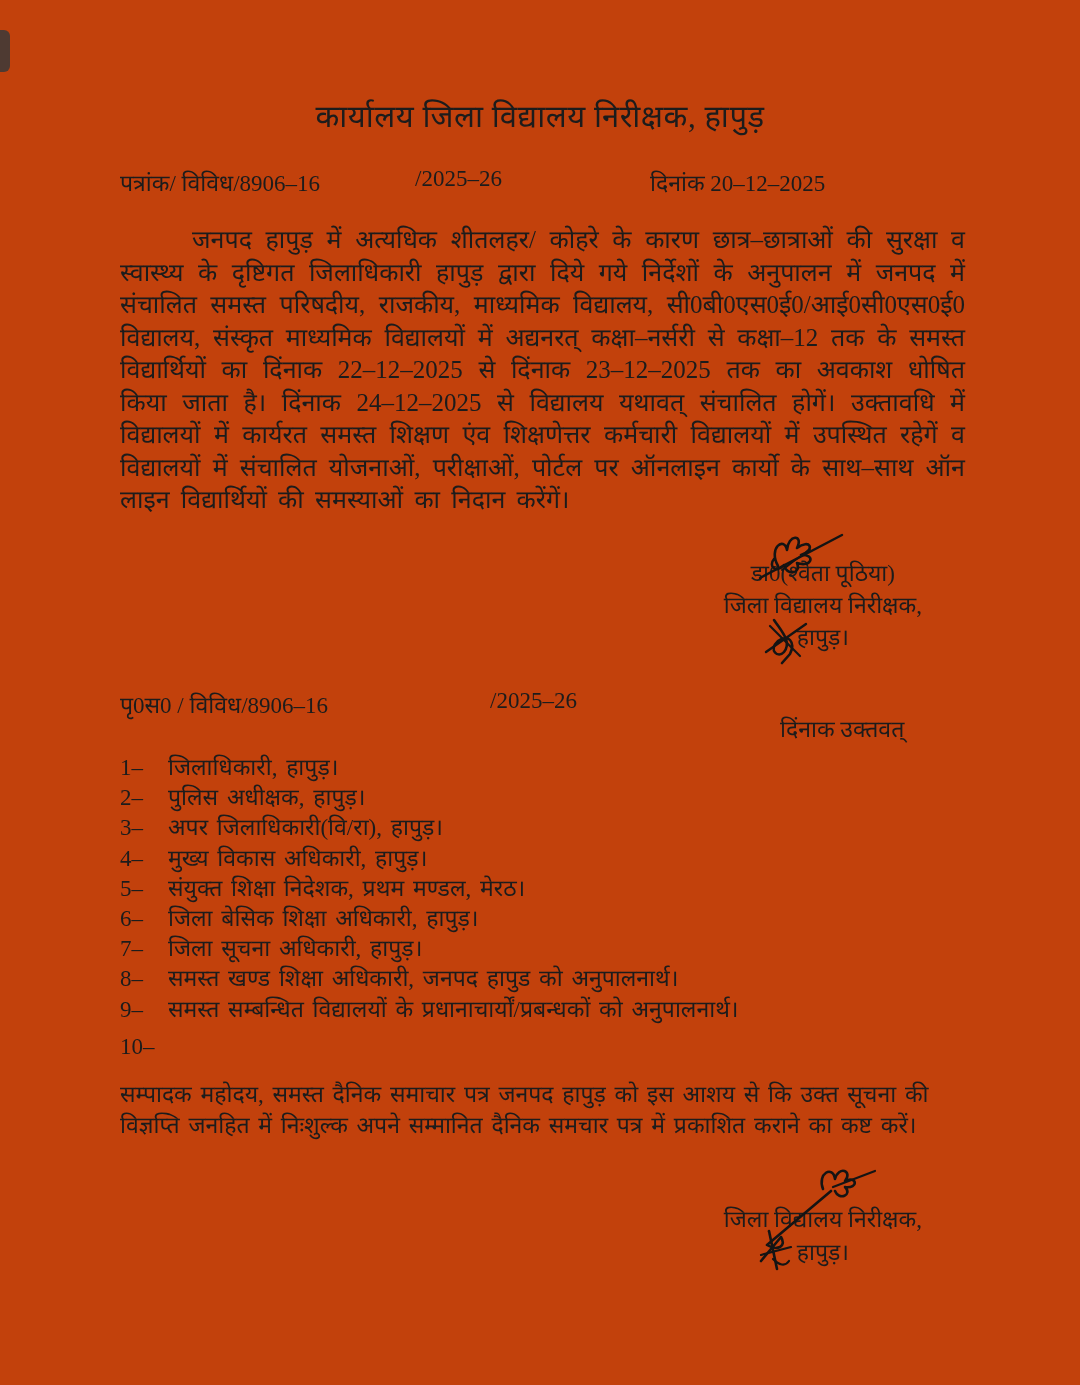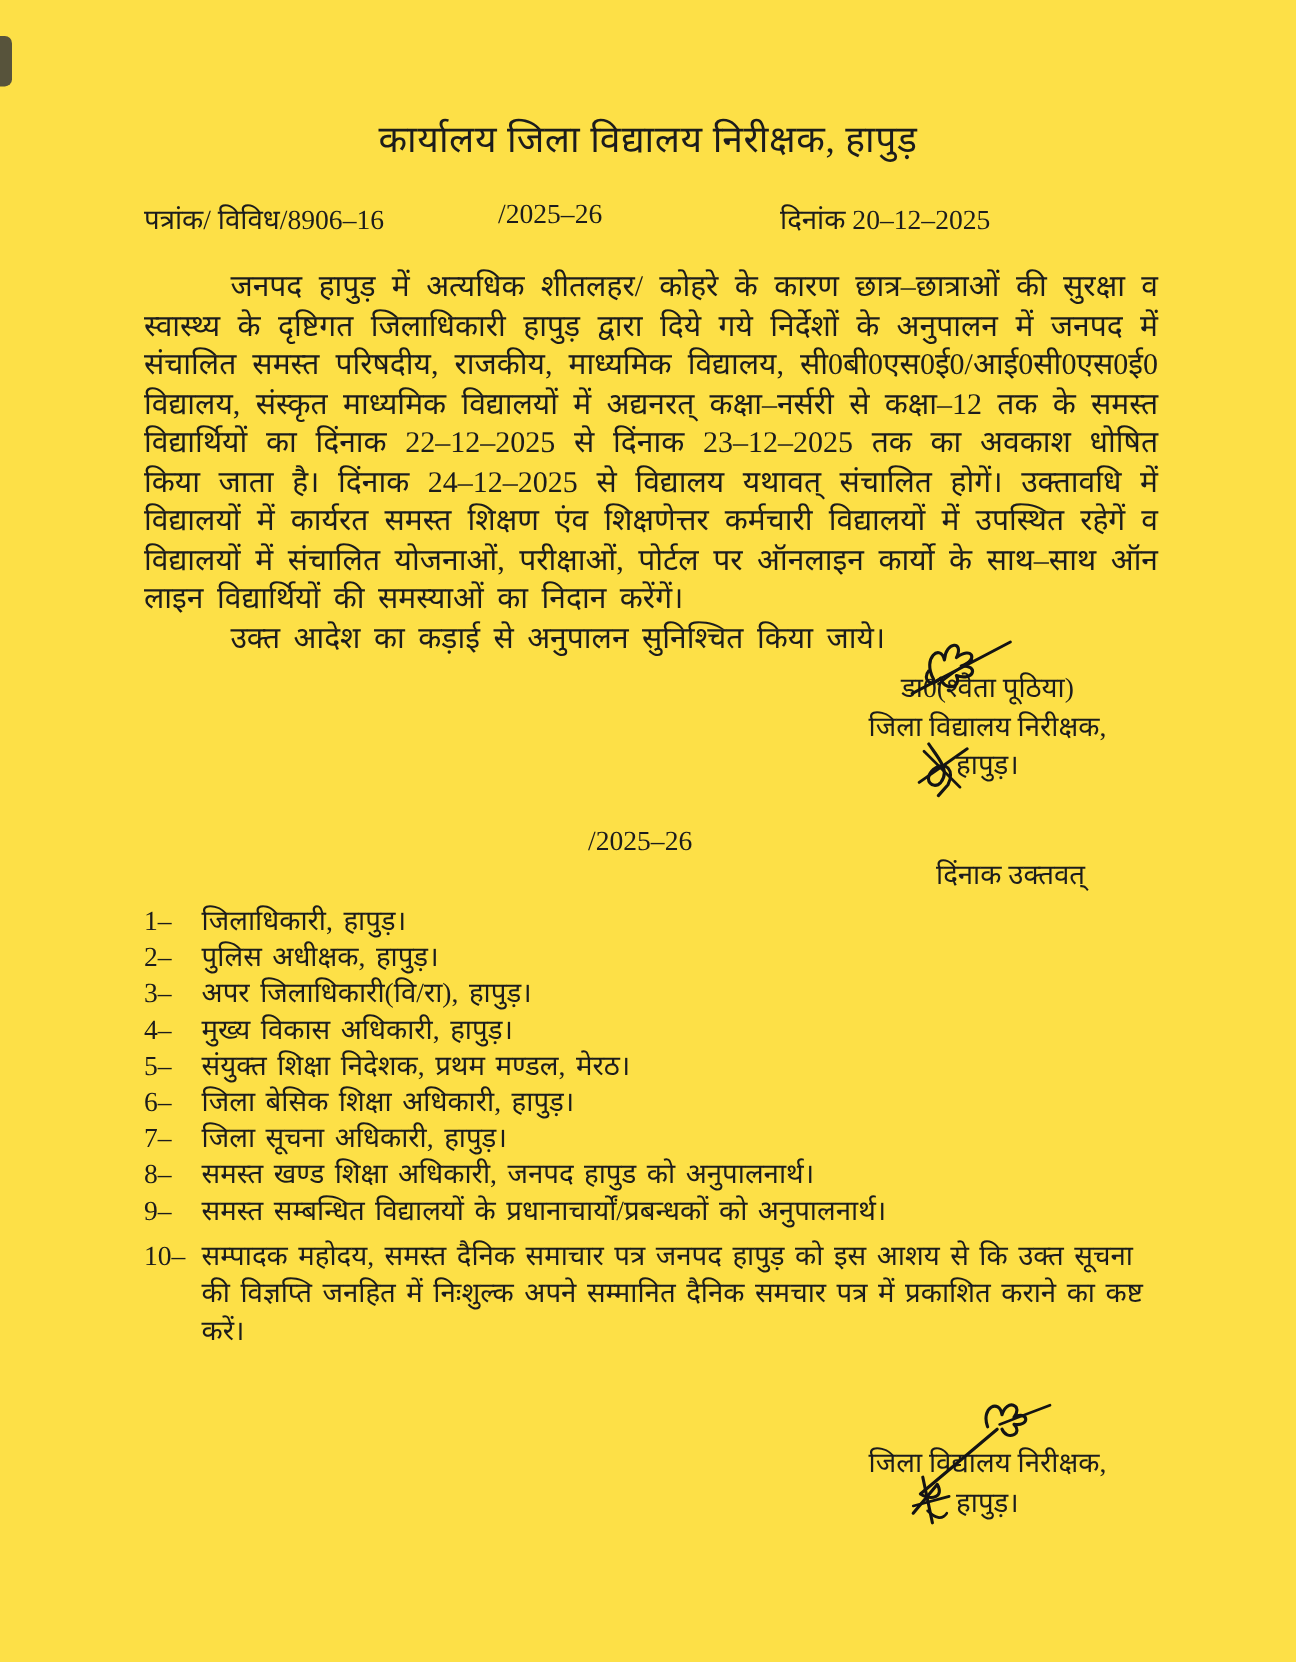--- a/index.html
+++ b/index.html
@@ -1,19 +1,19 @@
 <!DOCTYPE html>
 <html><head>
 <meta charset="utf-8">
 <style>
   html,body{margin:0;padding:0;background:#e8e8e8;}
   .page{
     position:relative;
     width:1080px;height:1385px;
-    background:#fde047;
+    background:#c2410c;
     margin:0 auto;
     font-family:"Liberation Serif","DejaVu Serif",serif;
     color:#1c1c1c;
     overflow:hidden;
   }
   .smudge{position:absolute;left:0;top:30px;width:10px;height:42px;background:#3a3a3a;border-radius:0 6px 6px 0;opacity:.85;}
   .title{
     position:absolute;top:94px;left:0;width:100%;
     text-align:center;font-size:31px;letter-spacing:.5px;
   }
@@ -37,21 +37,21 @@
     position:absolute;top:558px;right:158px;
     text-align:center;font-size:23px;line-height:32px;
     white-space:nowrap;
   }
   .copyline{
     position:absolute;top:721px;left:120px;width:860px;
     font-size:23px;white-space:nowrap;word-spacing:2px;
   }
   .recipients{position:absolute;top:753px;left:120px;width:845px;font-size:23px;}
   .recip-row{display:flex;align-items:flex-start;line-height:30.2px;}
-  .recip-row.tall{margin-top:6px;line-height:31.5px;}
+  .recip-row.tall{margin-top:6px;line-height:31.5px;flex-direction:column;}
   .recip-no{flex:0 0 48px;white-space:nowrap;}
   .recip-text{flex:1;word-spacing:3px;}
   .sig-bottom{
     position:absolute;top:1203px;right:158px;
     text-align:center;font-size:23px;line-height:33px;
     white-space:nowrap;
   }
   .scribble{position:absolute;pointer-events:none;}
   .scribble path{fill:none;stroke:#141414;stroke-linecap:round;stroke-linejoin:round;}
 </style>
@@ -65,39 +65,39 @@
   <div class="title">कार्यालय जिला विद्यालय निरीक्षक, हापुड़</div>
 
   <div class="refline refline-1">
     <span class="ref-a">पत्रांक/ विविध/8906–16</span>
     <span class="ref-b">/2025–26</span>
     <span class="ref-c">दिनांक 20–12–2025</span>
   </div>
 
   <div class="body-block">
     <p>जनपद हापुड़ में अत्यधिक शीतलहर/ कोहरे के कारण छात्र–छात्राओं की सुरक्षा व स्वास्थ्य के दृष्टिगत जिलाधिकारी हापुड़ द्वारा दिये गये निर्देशों के अनुपालन में जनपद में संचालित समस्त परिषदीय, राजकीय, माध्यमिक विद्यालय, सी0बी0एस0ई0/आई0सी0एस0ई0 विद्यालय, संस्कृत माध्यमिक विद्यालयों में अद्यनरत् कक्षा–नर्सरी से कक्षा–12 तक के समस्त विद्यार्थियों का दिंनाक 22–12–2025 से दिंनाक 23–12–2025 तक का अवकाश धोषित किया जाता है। दिंनाक 24–12–2025 से विद्यालय यथावत् संचालित होगें। उक्तावधि में विद्यालयों में कार्यरत समस्त शिक्षण एंव शिक्षणेत्तर कर्मचारी विद्यालयों में उपस्थित रहेगें व विद्यालयों में संचालित योजनाओं, परीक्षाओं, पोर्टल पर ऑनलाइन कार्यो के साथ–साथ ऑन लाइन विद्यार्थियों की समस्याओं का निदान करेंगें।</p>
-    <p>उक्त आदेश का कड़ाई से अनुपालन सुनिश्चित किया जाये।</p>
   </div>
 
   <div class="sig-top">
     <div>डा0(श्वेता पूठिया)</div>
     <div>जिला विद्यालय निरीक्षक,</div>
     <div>हापुड़।</div>
   </div>
 
   <svg class="scribble" style="left:730px;top:528px;" width="200" height="145" viewBox="0 0 200 145">
     <path d="M48,38 C38,20 54,8 57,22 C58,6 74,6 67,20 C80,10 86,22 71,27 C86,26 82,40 67,35 C72,46 56,48 54,37 C46,46 38,38 44,31" stroke-width="2.6"></path>
     <path d="M30,50 L112,7" stroke-width="2.4"></path>
     <path d="M52,42 C60,36 70,28 80,22" stroke-width="2"></path>
     <path d="M44,92 C52,104 62,114 54,124 C48,131 38,122 48,113 C58,105 66,114 60,126 L52,135" stroke-width="2.6"></path>
     <path d="M36,124 L76,96" stroke-width="2.4"></path>
     <path d="M40,98 L70,128" stroke-width="2.2"></path>
   </svg>
 
   <div class="refline refline-2">
+    <span class="ref-a">पृ0स0 / विविध/8906–16</span>
     <span class="ref-b">/2025–26</span>
     <span class="ref-c">दिंनाक उक्तवत्</span>
   </div>
 
 
   <div class="recipients">
     <div class="recip-row">
       <span class="recip-no">1–</span>
       <span class="recip-text">जिलाधिकारी, हापुड़।</span>
     </div>

